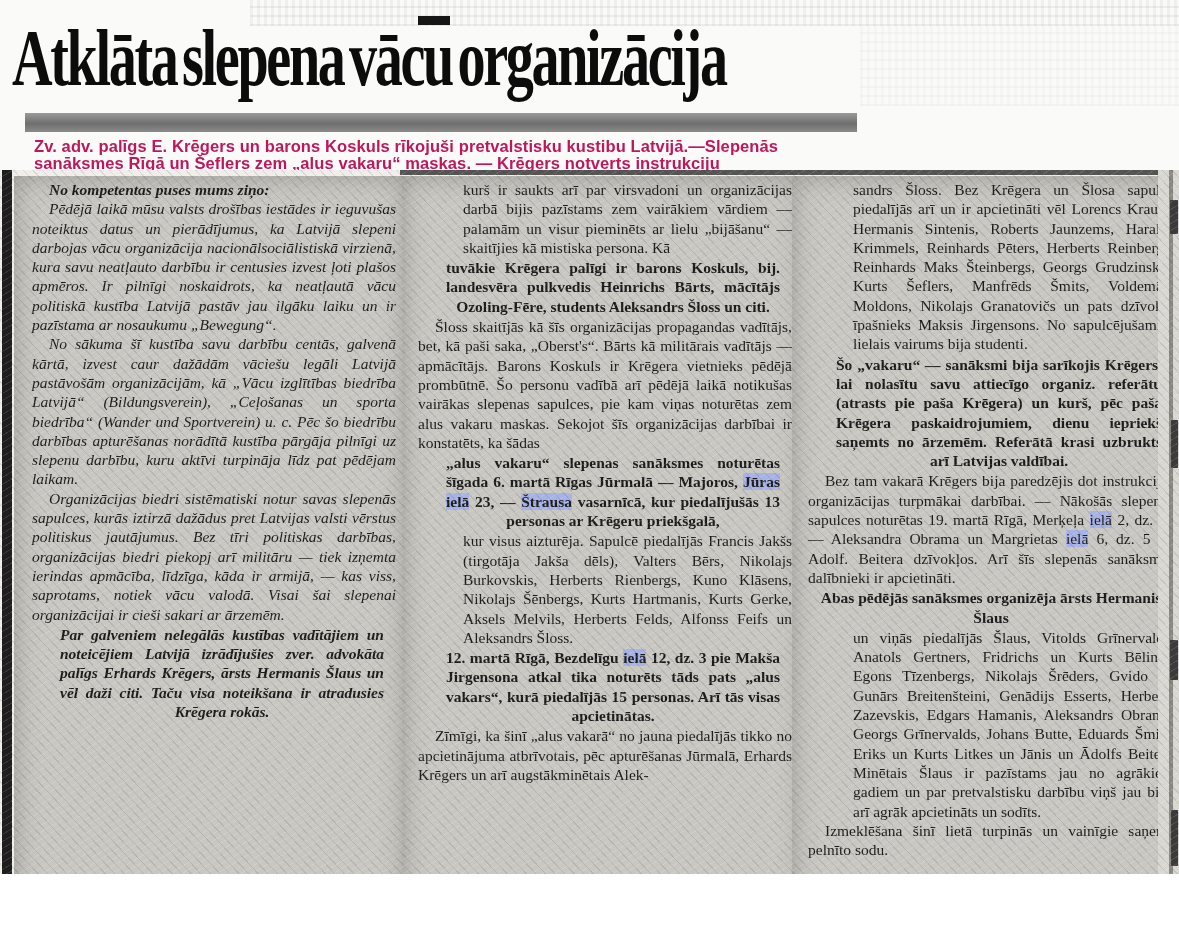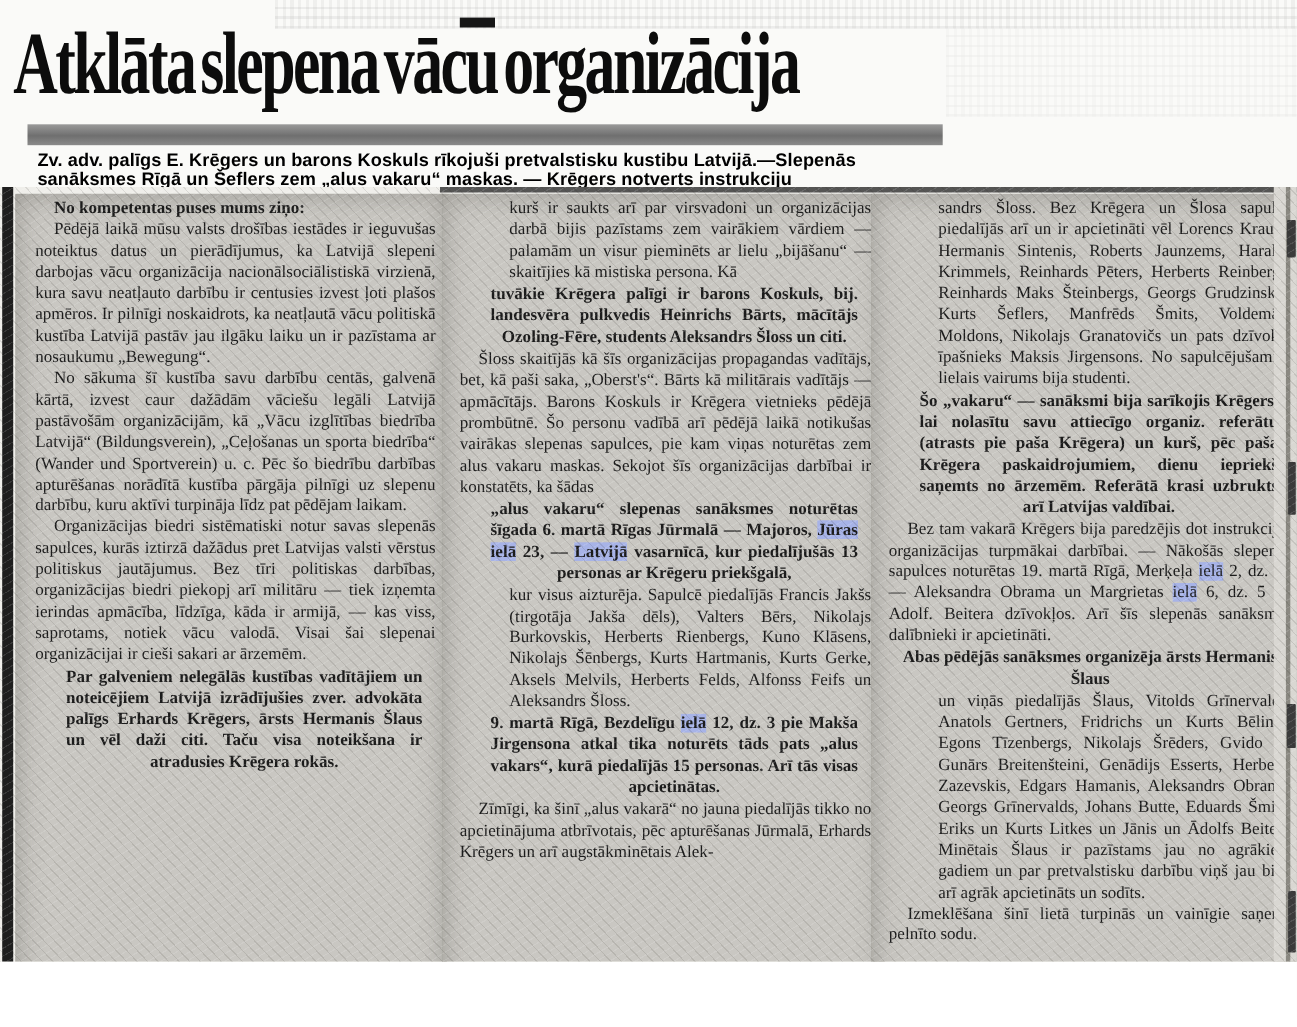--- a/index.html
+++ b/index.html
@@ -21,35 +21,35 @@
     font-size:72px;letter-spacing:-3px;word-spacing:-8px;color:#0c0c0c;
     transform:scaleX(.78) scaleY(1.12);transform-origin:left top;
   }
   .headline-rule{
     position:absolute;left:25px;top:113px;width:832px;height:19px;
     background:linear-gradient(to bottom,#9a9a9a,#6f6f6f 55%,#8a8a8a);
   }
   .subtitle{
     position:absolute;left:34px;top:138px;width:800px;
     font-family:"Liberation Sans","DejaVu Sans",sans-serif;font-weight:bold;
-    font-size:16.5px;line-height:17px;color:#000000;letter-spacing:.1px;
+    font-size:16.5px;line-height:17px;color:#be185d;letter-spacing:.1px;
   }
   .subtitle div{white-space:nowrap;}
   .artifact{position:absolute;background:#161616;}
   
   .body{position:absolute;left:0;top:170px;width:1179px;height:756px;background:#efeeea;}
   .edge-strip-left{position:absolute;left:2px;top:0;width:10px;height:756px;background:#1e1e1e;}
   .body-topline{position:absolute;left:400px;top:0;width:779px;height:5px;background:#3a3a3a;opacity:.85;}
   .col{
     position:absolute;top:6px;height:744px;overflow:hidden;
     background:#c9c7c2;color:#1b1b1b;
     font-size:15.5px;line-height:19.3px;text-align:justify;
     box-shadow:inset 0 0 26px rgba(90,88,82,.45);
   }
-  .col-1{left:14px;width:364px;padding:4px 10px 0 18px;}
+  .col-1{left:14px;width:364px;padding:4px 10px 0 18px;font-style:italic;}
   .col-2{left:402px;width:374px;padding:4px 12px 0 16px;}
   .col-3{left:792px;width:366px;padding:4px 10px 0 16px;}
   .col p{margin:0;}
   .para.normal{text-indent:17px;}
   .para.lead{text-indent:17px;font-weight:bold;}
   .para.no-indent{text-indent:0;margin-left:45px;}
   .para.bold-block{font-weight:bold;padding:1px 12px 1px 28px;text-indent:0;}
   .para.center-last{text-align-last:center;}
   .para.bold-center{font-weight:bold;text-align:center;text-align-last:center;padding:1px 8px;}
   .hl{background:#a7b3e7;}
@@ -93,23 +93,23 @@
         <p class="para lead"><span>No kompetentas puses mums ziņo:</span></p>
         <p class="para normal"><span>Pēdējā laikā mūsu valsts drošības iestādes ir ieguvušas noteiktus datus un pierādījumus, ka Latvijā slepeni darbojas vācu organizācija nacionālsociālistiskā virzienā, kura savu neatļauto darbību ir centusies izvest ļoti plašos apmēros. Ir pilnīgi noskaidrots, ka neatļautā vācu politiskā kustība Latvijā pastāv jau ilgāku laiku un ir pazīstama ar nosaukumu „Bewegung“.</span></p>
         <p class="para normal"><span>No sākuma šī kustība savu darbību centās, galvenā kārtā, izvest caur dažādām vāciešu legāli Latvijā pastāvošām organizācijām, kā „Vācu izglītības biedrība Latvijā“ (Bildungsverein), „Ceļošanas un sporta biedrība“ (Wander und Sportverein) u. c. Pēc šo biedrību darbības apturēšanas norādītā kustība pārgāja pilnīgi uz slepenu darbību, kuru aktīvi turpināja līdz pat pēdējam laikam.</span></p>
         <p class="para normal"><span>Organizācijas biedri sistēmatiski notur savas slepenās sapulces, kurās iztirzā dažādus pret Latvijas valsti vērstus politiskus jautājumus. Bez tīri politiskas darbības, organizācijas biedri piekopj arī militāru — tiek izņemta ierindas apmācība, līdzīga, kāda ir armijā, — kas viss, saprotams, notiek vācu valodā. Visai šai slepenai organizācijai ir cieši sakari ar ārzemēm.</span></p>
         <p class="para bold-block center-last"><span>Par galveniem nelegālās kustības vadītājiem un noteicējiem Latvijā izrādījušies zver. advokāta palīgs Erhards Krēgers, ārsts Hermanis Šlaus un vēl daži citi. Taču visa noteikšana ir atradusies Krēgera rokās.</span></p>
       </div>
     <div class="col col-2">
         <p class="para no-indent"><span>kurš ir saukts arī par virsvadoni un organizācijas darbā bijis pazīstams zem vairākiem vārdiem — palamām un visur pieminēts ar lielu „bijāšanu“ — skaitījies kā mistiska persona. Kā</span></p>
         <p class="para bold-block center-last"><span>tuvākie Krēgera palīgi ir barons Koskuls, bij. landesvēra pulkvedis Heinrichs Bārts, mācītājs Ozoling-Fēre, students Aleksandrs Šloss un citi.</span></p>
         <p class="para normal"><span>Šloss skaitījās kā šīs organizācijas propagandas vadītājs, bet, kā paši saka, „Oberst's“. Bārts kā militārais vadītājs — apmācītājs. Barons Koskuls ir Krēgera vietnieks pēdējā prombūtnē. Šo personu vadībā arī pēdējā laikā notikušas vairākas slepenas sapulces, pie kam viņas noturētas zem alus vakaru maskas. Sekojot šīs organizācijas darbībai ir konstatēts, ka šādas</span></p>
-        <p class="para bold-block center-last"><span>„alus vakaru“ slepenas sanāksmes noturētas šīgada 6. martā Rīgas Jūrmalā — Majoros, </span><span class="hl">Jūras ielā</span><span> 23, — </span><span class="hl">Latvijā</span><span> vasarnīcā, kur piedalījušās 13 personas ar Krēgeru priekšgalā,</span></p>
+        <p class="para bold-block center-last"><span>„alus vakaru“ slepenas sanāksmes noturētas šīgada 6. martā Rīgas Jūrmalā — Majoros, </span><span class="hl">Jūras ielā</span><span> 23, — </span><span class="hl">Štrausa</span><span> vasarnīcā, kur piedalījušās 13 personas ar Krēgeru priekšgalā,</span></p>
         <p class="para no-indent"><span>kur visus aizturēja. Sapulcē piedalījās Francis Jakšs (tirgotāja Jakša dēls), Valters Bērs, Nikolajs Burkovskis, Herberts Rienbergs, Kuno Klāsens, Nikolajs Šēnbergs, Kurts Hartmanis, Kurts Gerke, Aksels Melvils, Herberts Felds, Alfonss Feifs un Aleksandrs Šloss.</span></p>
-        <p class="para bold-block center-last"><span>9. martā Rīgā, Bezdelīgu </span><span class="hl">ielā</span><span> 12, dz. 3 pie Makša Jirgensona atkal tika noturēts tāds pats „alus vakars“, kurā piedalījās 15 personas. Arī tās visas apcietinātas.</span></p>
+        <p class="para bold-block center-last"><span>12. martā Rīgā, Bezdelīgu </span><span class="hl">ielā</span><span> 12, dz. 3 pie Makša Jirgensona atkal tika noturēts tāds pats „alus vakars“, kurā piedalījās 15 personas. Arī tās visas apcietinātas.</span></p>
         <p class="para normal"><span>Zīmīgi, ka šinī „alus vakarā“ no jauna piedalījās tikko no apcietinājuma atbrīvotais, pēc apturēšanas Jūrmalā, Erhards Krēgers un arī augstākminētais Alek-</span></p>
       </div>
     <div class="col col-3">
         <p class="para no-indent"><span>sandrs Šloss. Bez Krēgera un Šlosa sapulcē piedalījās arī un ir apcietināti vēl Lorencs Krauss, Hermanis Sintenis, Roberts Jaunzems, Haralds Krimmels, Reinhards Pēters, Herberts Reinbergs, Reinhards Maks Šteinbergs, Georgs Grudzinskis, Kurts Šeflers, Manfrēds Šmits, Voldemārs Moldons, Nikolajs Granatovičs un pats dzīvokļa īpašnieks Maksis Jirgensons. No sapulcējušamies lielais vairums bija studenti.</span></p>
         <p class="para bold-block center-last"><span>Šo „vakaru“ — sanāksmi bija sarīkojis Krēgers, lai nolasītu savu attiecīgo organiz. referātu (atrasts pie paša Krēgera) un kurš, pēc paša Krēgera paskaidrojumiem, dienu iepriekš saņemts no ārzemēm. Referātā krasi uzbrukts arī Latvijas valdībai.</span></p>
         <p class="para normal"><span>Bez tam vakarā Krēgers bija paredzējis dot instrukcijas organizācijas turpmākai darbībai. — Nākošās slepenās sapulces noturētas 19. martā Rīgā, Merķeļa </span><span class="hl">ielā</span><span> 2, dz. 12 — Aleksandra Obrama un Margrietas </span><span class="hl">ielā</span><span> 6, dz. 5 — Adolf. Beitera dzīvokļos. Arī šīs slepenās sanāksmes dalībnieki ir apcietināti.</span></p>
         <p class="para bold-center"><span>Abas pēdējās sanāksmes organizēja ārsts Hermanis Šlaus</span></p>
         <p class="para no-indent"><span>un viņās piedalījās Šlaus, Vitolds Grīnervalds, Anatols Gertners, Fridrichs un Kurts Bēlingi, Egons Tīzenbergs, Nikolajs Šrēders, Gvido un Gunārs Breitenšteini, Genādijs Esserts, Herberts Zazevskis, Edgars Hamanis, Aleksandrs Obrams, Georgs Grīnervalds, Johans Butte, Eduards Šmits, Eriks un Kurts Litkes un Jānis un Ādolfs Beiteri. Minētais Šlaus ir pazīstams jau no agrākiem gadiem un par pretvalstisku darbību viņš jau bijis arī agrāk apcietināts un sodīts.</span></p>
         <p class="para normal"><span>Izmeklēšana šinī lietā turpinās un vainīgie saņems pelnīto sodu.</span></p>
       </div>

